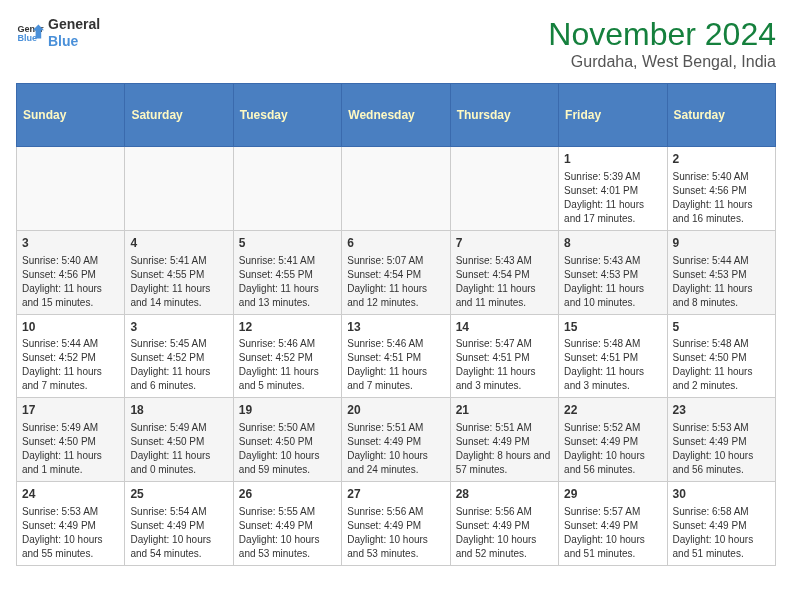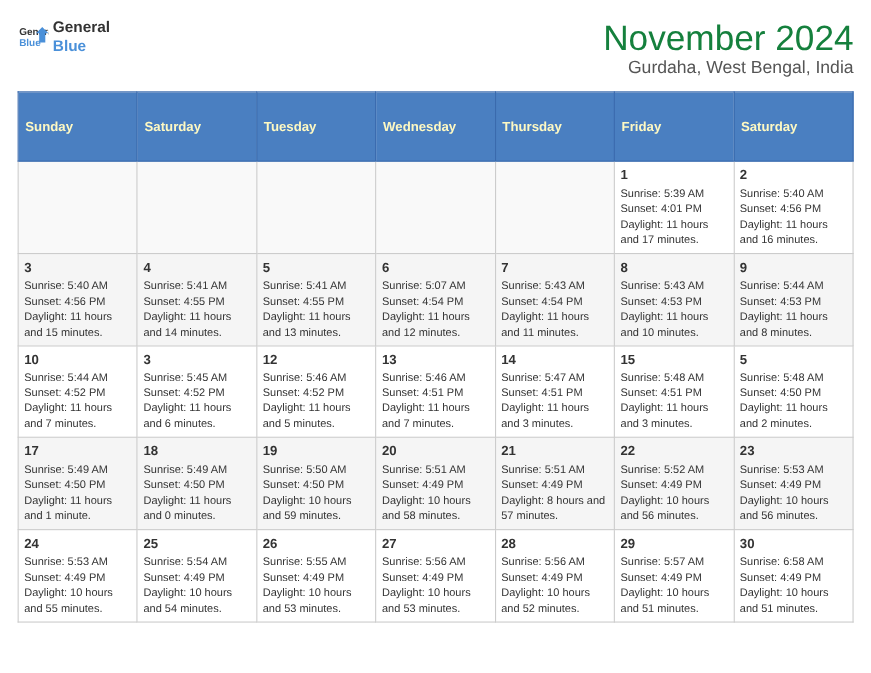--- a/index.html
+++ b/index.html
@@ -237,21 +237,21 @@
         <td>
           <span class="day-number">19</span>
           <div>Sunrise: 5:50 AM</div>
           <div>Sunset: 4:50 PM</div>
           <div>Daylight: 10 hours and 59 minutes.</div>
         </td>
         <td>
           <span class="day-number">20</span>
           <div>Sunrise: 5:51 AM</div>
           <div>Sunset: 4:49 PM</div>
-          <div>Daylight: 10 hours and 58 minutes.</div>
+          <div>Daylight: 10 hours and 24 minutes.</div>
         </td>
         <td>
           <span class="day-number">21</span>
           <div>Sunrise: 5:51 AM</div>
           <div>Sunset: 4:49 PM</div>
           <div>Daylight: 8 hours and 57 minutes.</div>
         </td>
         <td>
           <span class="day-number">22</span>
           <div>Sunrise: 5:52 AM</div>

